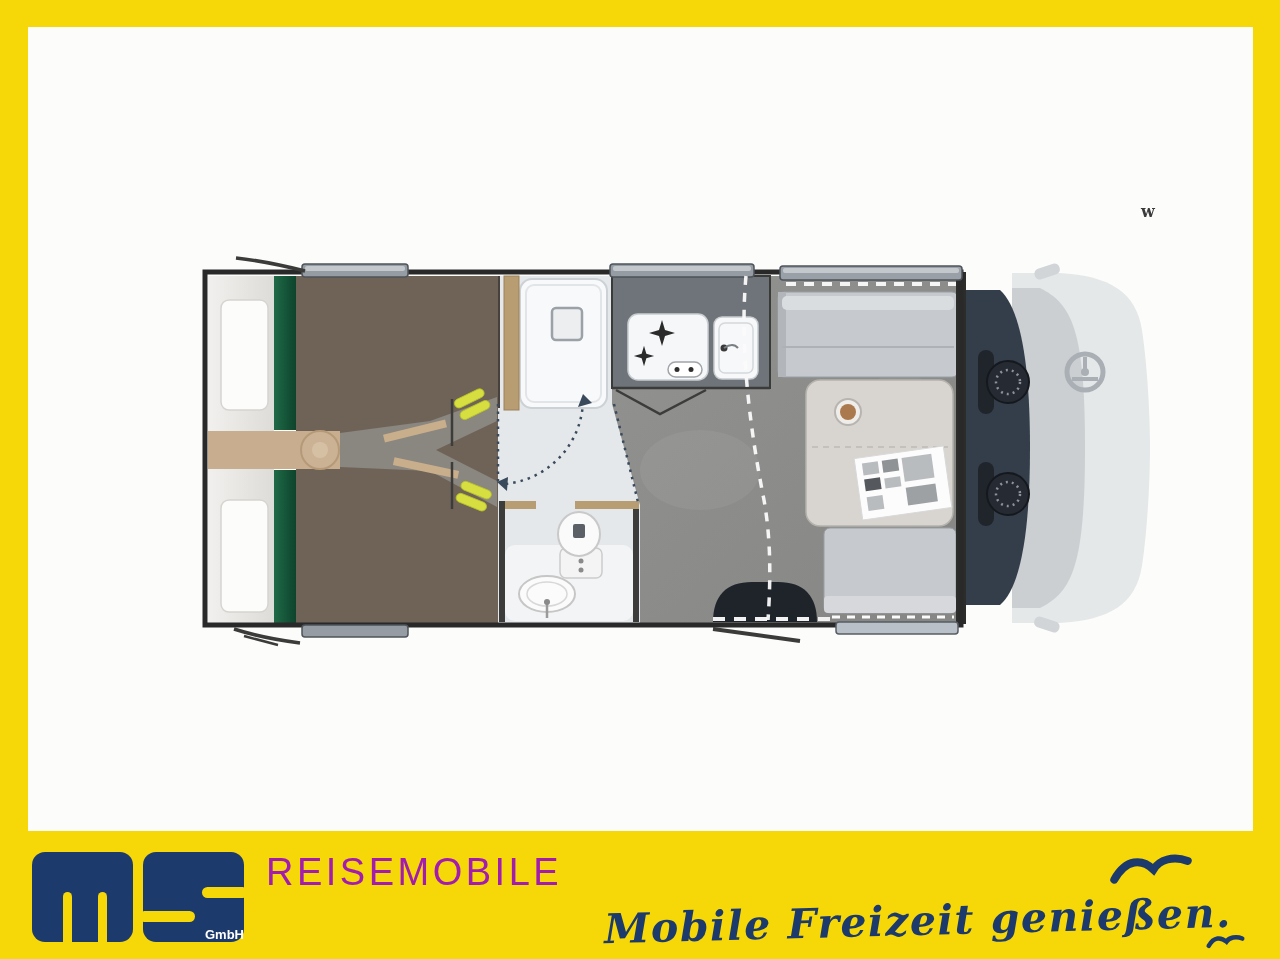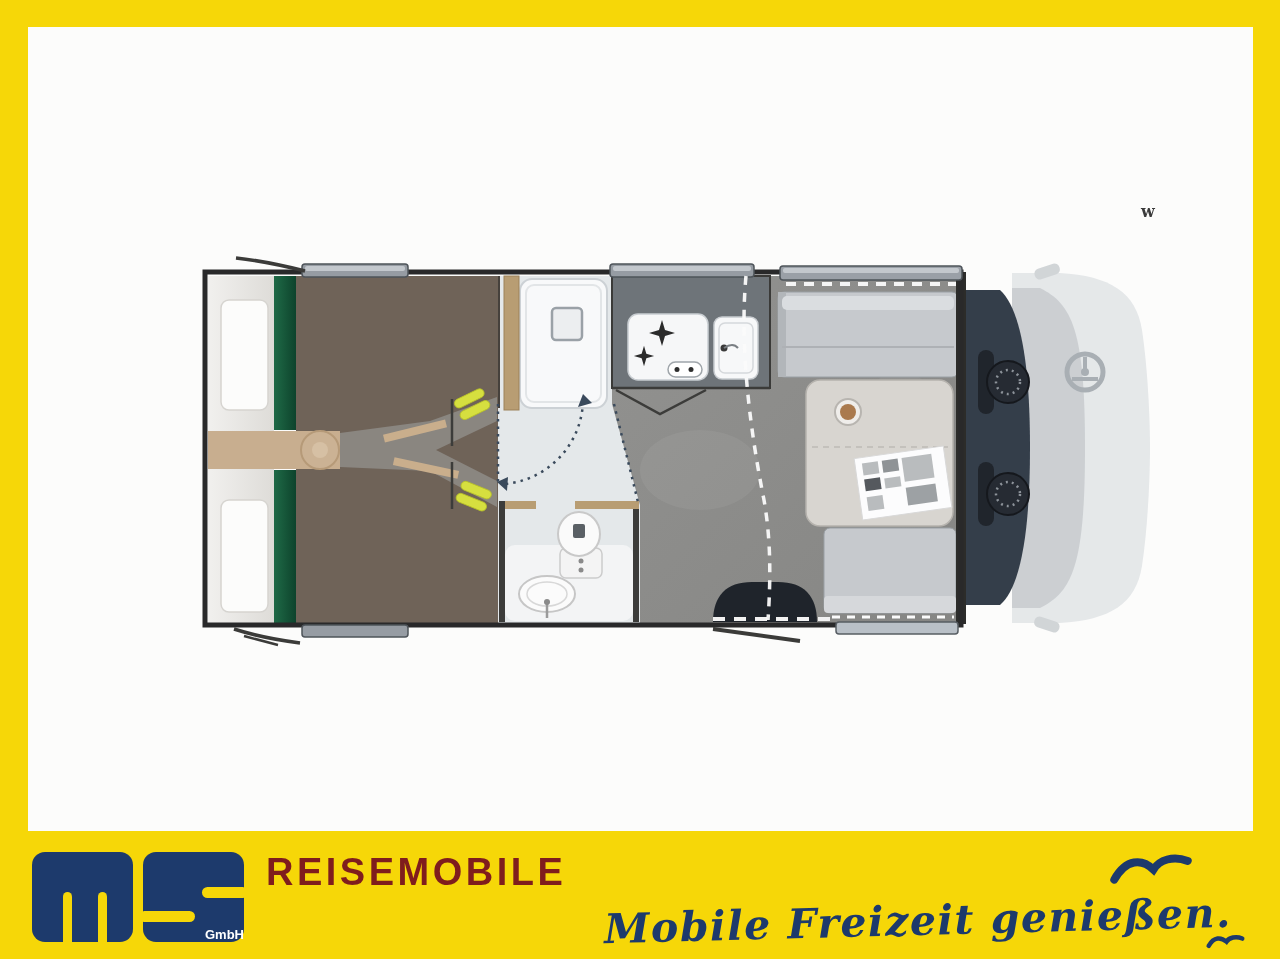--- a/index.html
+++ b/index.html
@@ -2,21 +2,21 @@
 <html><head>
 <meta charset="utf-8">
 <style>
   html,body{margin:0;padding:0;}
   body{width:1280px;height:959px;position:relative;overflow:hidden;
        background:#F6D708;font-family:"Liberation Sans",sans-serif;}
   .canvas{position:absolute;left:28px;top:27px;width:1225px;height:804px;background:#fcfcfb;}
   #plan-svg{position:absolute;left:0;top:0;width:1280px;height:959px;pointer-events:none;}
   .watermark{position:absolute;left:1141px;top:202px;color:#3a3a3a;
              font-family:"DejaVu Serif",serif;font-weight:bold;font-size:16px;}
-  .wordmark{position:absolute;left:266px;top:851px;color:#7f1d1d;font-weight:bold;
+  .wordmark{position:absolute;left:266px;top:851px;color:#a21caf;font-weight:normal;
             font-size:38px;letter-spacing:3.5px;font-family:"Liberation Sans",sans-serif;}
   .tagline{position:absolute;left:604px;top:897px;color:#1d3a6c;
            font-family:"DejaVu Serif",serif;font-style:italic;font-weight:bold;
            font-size:41px;letter-spacing:1.5px;transform:rotate(-1.5deg);white-space:nowrap;}
   #logo-svg{position:absolute;left:32px;top:852px;}
   #birds-svg{position:absolute;left:1100px;top:850px;}
 </style>
 </head>
 <body>
 

